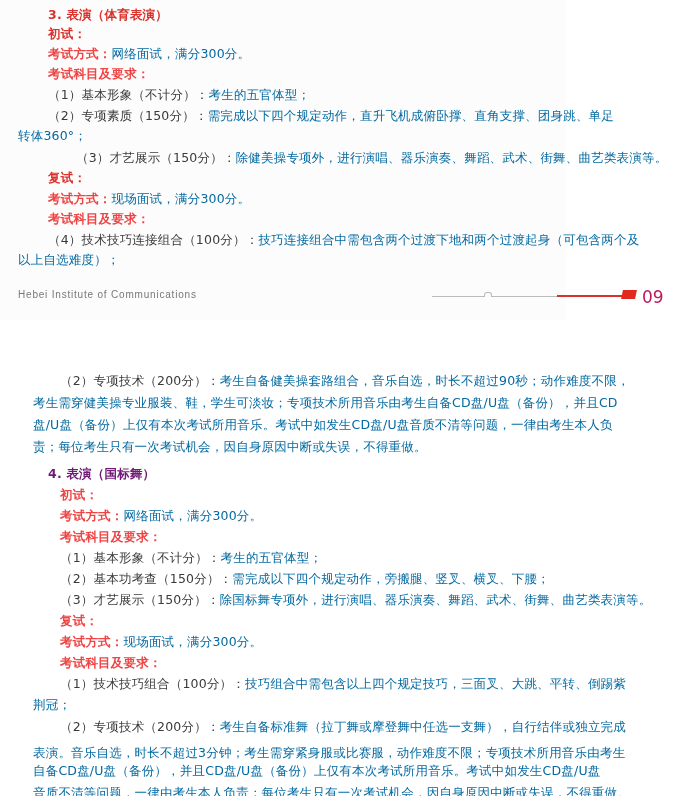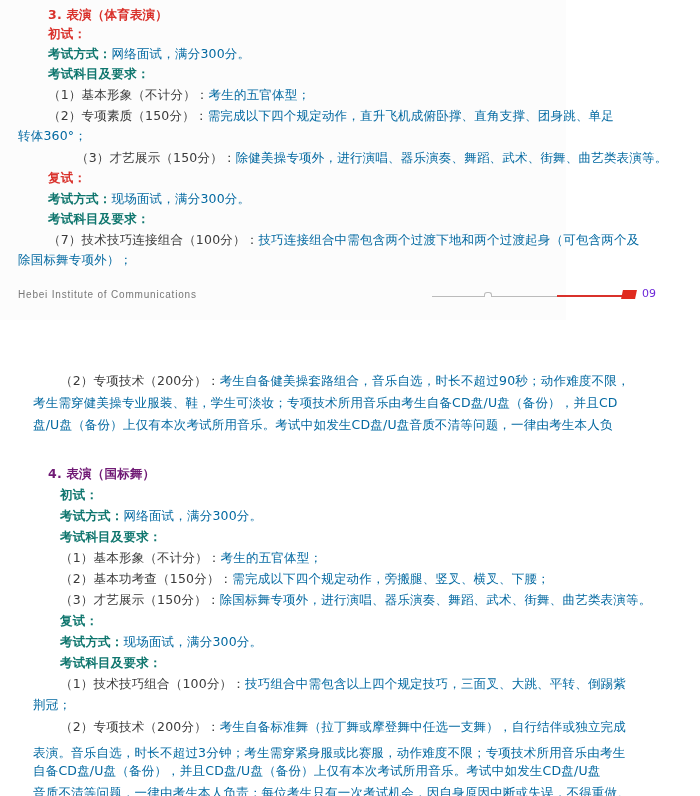--- a/index.html
+++ b/index.html
@@ -19,33 +19,33 @@
     background: #ffffff;
   }
   .line {
     position: absolute;
     font-size: 12.5px;
     line-height: 18px;
     white-space: nowrap;
     letter-spacing: 0.2px;
   }
   .red { color: #d9312b; }
-  .bold { color: #0f766e; font-weight: bold; }
+  .bold { color: #ef4444; font-weight: bold; }
   .lbl { color: #3a3a3a; }
   .val { color: #0369a1; }
   .footer-text {
     position: absolute; left: 18px; top: 289px;
     font-size: 10px; letter-spacing: 0.8px; color: #777;
     font-family: Liberation Sans, sans-serif;
   }
   .track {
     position: absolute; top: 296px; height: 1px;
   }
   .page-num {
-    position: absolute; left: 642px; top: 287px; font-size: 11px; color: #6d28d9;
+    position: absolute; left: 642px; top: 287px; font-size: 17px; color: #be185d;
   }
   .flag {
     position: absolute; left: 622px; top: 290px; width: 14px; height: 9px;
     background: #e02a1e; transform: skewX(-12deg);
   }
 </style>
 </head>
 <body>
 
 <div class="page1">
@@ -64,39 +64,40 @@
   <div class="line val" style="left:18px;top:127px;">转体360°；</div>
   <div class="line" style="left:48px;top:149px;margin-left:28px;">
     <span class="lbl">（3）才艺展示（150分）：</span><span class="val">除健美操专项外，进行演唱、器乐演奏、舞蹈、武术、街舞、曲艺类表演等。</span>
   </div>
   <div class="line red bold" style="left:48px;top:169px;color:#d9312b;">复试：</div>
   <div class="line" style="left:48px;top:190px;">
     <span class="bold">考试方式：</span><span class="val">现场面试，满分300分。</span>
   </div>
   <div class="line bold" style="left:48px;top:210px;">考试科目及要求：</div>
   <div class="line" style="left:48px;top:231px;">
-    <span class="lbl">（7）技术技巧连接组合（100分）：</span><span class="val">技巧连接组合中需包含两个过渡下地和两个过渡起身（可包含两个及</span>
+    <span class="lbl">（4）技术技巧连接组合（100分）：</span><span class="val">技巧连接组合中需包含两个过渡下地和两个过渡起身（可包含两个及</span>
   </div>
-  <div class="line val" style="left:18px;top:251px;">除国标舞专项外）；</div>
+  <div class="line val" style="left:18px;top:251px;">以上自选难度）；</div>
 
   <div class="footer-text">Hebei Institute of Communications</div>
   <div class="track" style="left:432px;width:52px;background:#bbb;"></div>
   <div style="position:absolute;left:484px;top:292px;width:6px;height:4px;border:1px solid #bbb;border-bottom:none;border-radius:3px 3px 0 0;"></div>
   <div class="track" style="left:491px;width:66px;background:#bbb;"></div>
   <div class="track" style="left:557px;width:66px;height:2px;top:295px;background:#d9312b;"></div>
   <div class="flag"></div>
   <div class="page-num">09</div>
 </div>
 
 <div class="page2">
   <div class="line" style="left:60px;top:52px;">
     <span class="lbl">（2）专项技术（200分）：</span><span class="val">考生自备健美操套路组合，音乐自选，时长不超过90秒；动作难度不限，</span>
   </div>
   <div class="line val" style="left:33px;top:96px;">盘/U盘（备份）上仅有本次考试所用音乐。考试中如发生CD盘/U盘音质不清等问题，一律由考生本人负</div>
   <div class="line val" style="left:33px;top:74px;">考生需穿健美操专业服装、鞋，学生可淡妆；专项技术所用音乐由考生自备CD盘/U盘（备份），并且CD</div>
+  <div class="line val" style="left:33px;top:118px;">责；每位考生只有一次考试机会，因自身原因中断或失误，不得重做。</div>
 
   <div class="line red bold" style="left:48px;top:145px;color:#701a75;">4. 表演（国标舞）</div>
   <div class="line bold" style="left:60px;top:166px;">初试：</div>
   <div class="line" style="left:60px;top:187px;">
     <span class="bold">考试方式：</span><span class="val">网络面试，满分300分。</span>
   </div>
   <div class="line bold" style="left:60px;top:208px;">考试科目及要求：</div>
   <div class="line" style="left:60px;top:229px;">
     <span class="lbl">（1）基本形象（不计分）：</span><span class="val">考生的五官体型；</span>
   </div>

